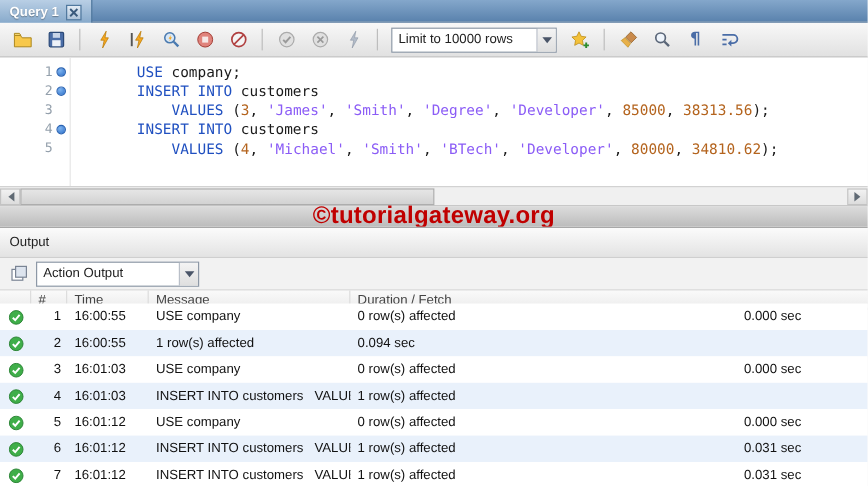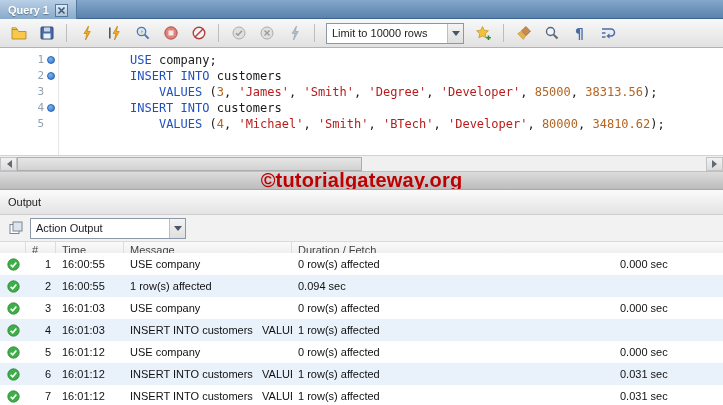--- a/index.html
+++ b/index.html
@@ -22,43 +22,43 @@
   .limit-combo{width:138px;margin:0 4px}
   .pilcrow{font-size:14px;font-weight:bold;color:#4a6da7;font-family:"DejaVu Sans",sans-serif}
 
   
   .editor{position:absolute;left:0;top:48px;width:723px;height:107px;background:#fff;font-family:"DejaVu Sans Mono",monospace;font-size:12px;padding-top:4px}
   .editor .gutter-line{content:"";position:absolute;left:58px;top:0;bottom:0;width:1px;background:#e6e6e6}
   .ed-line{display:flex;align-items:center;height:16px;line-height:16px}
   .ln{width:44px;text-align:right;color:#94a0ac;font-size:11px;flex:0 0 44px}
   .marker-slot{width:14px;flex:0 0 14px;display:flex;align-items:center;justify-content:center}
   .marker-dot{width:8px;height:8px;border-radius:50%;background:radial-gradient(circle at 35% 30%,#7fb4ef,#2f72cc);border:1px solid #2a63b2}
-  .code{white-space:pre;padding-left:72px}
+  .code{white-space:pre;padding-left:56px}
   .tok-kw{color:#2050c0}
   .tok-pl{color:#1a1a1a}
-  .tok-str{color:#b91c1c}
+  .tok-str{color:#8b5cf6}
   .tok-num{color:#b4641e}
 
   
   .hscroll{position:absolute;left:0;top:155px;width:723px;height:17px;background:#f0f0f0;border-top:1px solid #d2d2d2;border-bottom:1px solid #bfbfbf}
   .sb-btn{position:absolute;top:1px;width:17px;height:14px;background:linear-gradient(#f2f2f2,#dcdcdc);border:1px solid #c3c3c3;display:flex;align-items:center;justify-content:center;cursor:pointer}
   .sb-left{left:0}.sb-right{right:0}
   .tri-l{width:0;height:0;border:4px solid transparent;border-right:5px solid #606a74;margin-left:-3px}
   .tri-r{width:0;height:0;border:4px solid transparent;border-left:5px solid #606a74;margin-right:-3px}
   .sb-thumb{position:absolute;left:17px;top:1px;width:345px;height:14px;background:linear-gradient(#e6e6e6,#d2d2d2);border:1px solid #ادada8;border:1px solid #adadad;cursor:grab}
 
   
   .band{position:absolute;left:0;top:172px;width:723px;height:17px;background:linear-gradient(#dcdcdc,#bcbcbc);display:flex;align-items:center;justify-content:center}
   .band-text{color:#c00000;font-weight:bold;font-size:20px;letter-spacing:.2px}
 
   
   .output{position:absolute;left:0;top:189px;width:723px;height:216px;background:#f2f2f2;border-top:1px solid #a8a8a8}
   .out-header{height:20px;background:linear-gradient(#fbfbfb,#e3e3e3);border-bottom:1px solid #cfcfcf;display:flex;align-items:center;padding:12px 8px;color:#222}
   .out-toolbar{height:26px;display:flex;align-items:center;gap:6px;padding:0 8px}
-  .av-combo{width:156px}
+  .av-combo{width:136px}
   .grid-header{height:17px;display:grid;grid-template-columns:26px 30px 68px 168px 322px 1fr;align-items:center;background:linear-gradient(#fafafa,#ececec);border-top:1px solid #dadada;border-bottom:1px solid #cccccc;color:#444}
   .grid-header span{padding:0 6px;border-right:1px solid #ddd;height:100%;display:flex;align-items:center;overflow:hidden;white-space:nowrap}
   .grid-header span:last-child{border-right:none}
   .gh-num{justify-content:flex-start}
   .rows{position:absolute;left:0;top:63px;right:0;bottom:0;overflow:hidden;background:#fff}
   .row{height:22px;display:grid;grid-template-columns:26px 30px 68px 168px 322px 1fr;align-items:center;background:#fff}
   .row.alt{background:#e9f1fb}
   .cell{padding:0 6px;white-space:pre;overflow:hidden}
   .cell-num{text-align:right;padding-right:5px}
   .cell-status{display:flex;align-items:center;justify-content:center}

